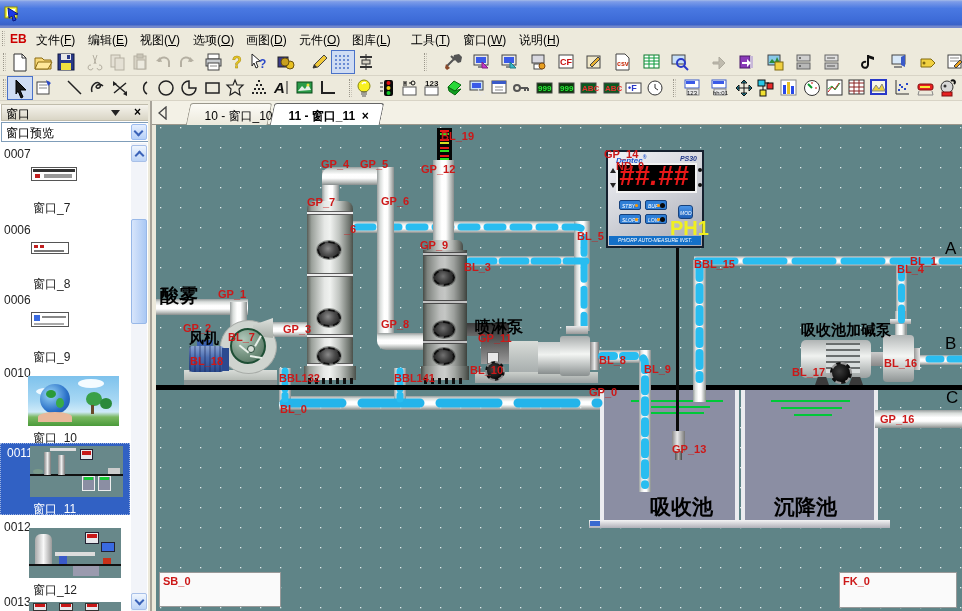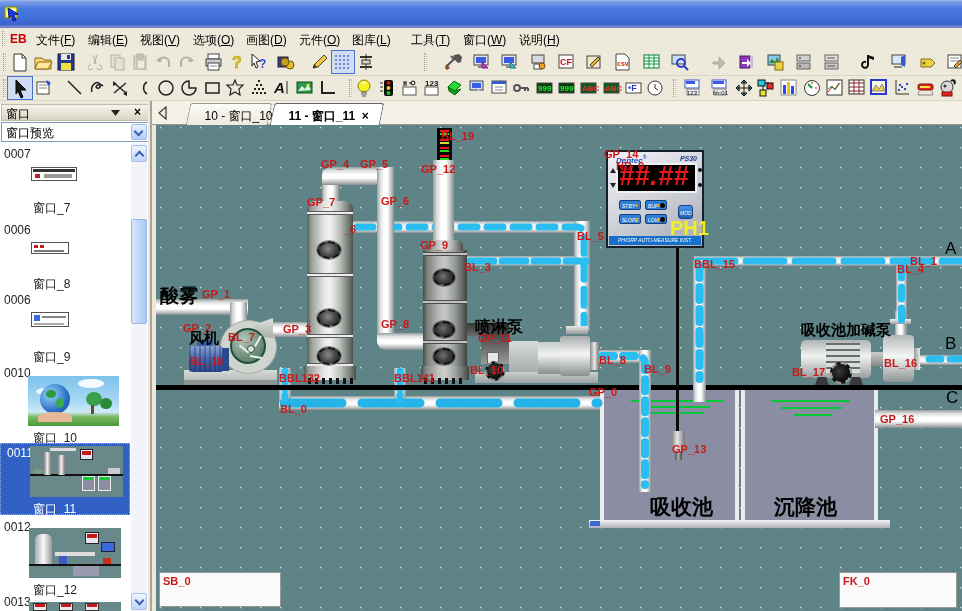--- a/index.html
+++ b/index.html
@@ -732,21 +732,21 @@
 <div class="rl" style="left:151px;top:71px">GP_7</div>
 <div class="rl" style="left:225px;top:70px">GP_6</div>
 <div class="rl" style="left:188px;top:98px">_6</div>
 <div class="rl" style="left:264px;top:114px">GP_9</div>
 <div class="rl" style="left:308px;top:136px">BL_3</div>
 <div class="rl" style="left:421px;top:105px">BL_5</div>
 <div class="rl" style="left:538px;top:133px">BBL_15</div>
 <div class="rl" style="left:754px;top:130px">BL_1</div>
 <div class="rl" style="left:741px;top:138px">BL_4</div>
 <div class="rl" style="left:225px;top:193px">GP_8</div>
-<div class="rl" style="left:46px;top:163px">GP_1</div>
+<div class="rl" style="left:62px;top:163px">GP_1</div>
 <div class="rl" style="left:27px;top:197px">GP_2</div>
 <div class="rl" style="left:72px;top:206px">BL_7</div>
 <div class="rl" style="left:34px;top:230px">BL_18</div>
 <div class="rl" style="left:127px;top:198px">GP_3</div>
 <div class="rl" style="left:322px;top:207px">GP_11</div>
 <div class="rl" style="left:314px;top:239px">BL_10</div>
 <div class="rl" style="left:443px;top:229px">BL_8</div>
 <div class="rl" style="left:488px;top:238px">BL_9</div>
 <div class="rl" style="left:636px;top:241px">BL_17</div>
 <div class="rl" style="left:728px;top:232px">BL_16</div>

